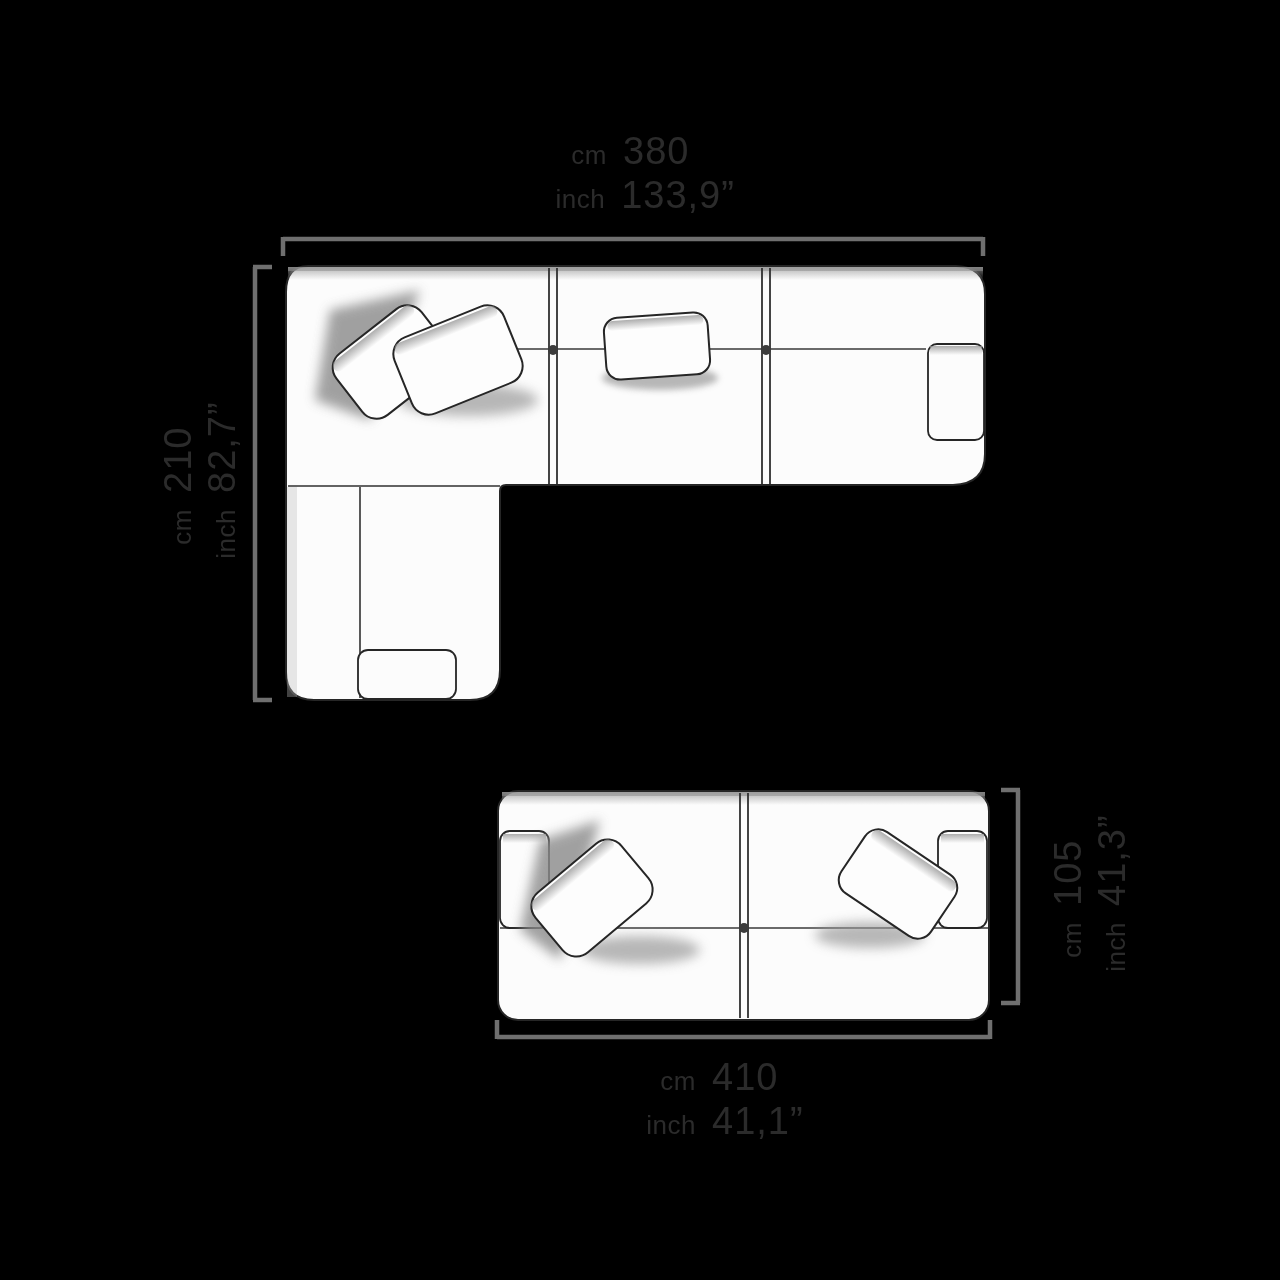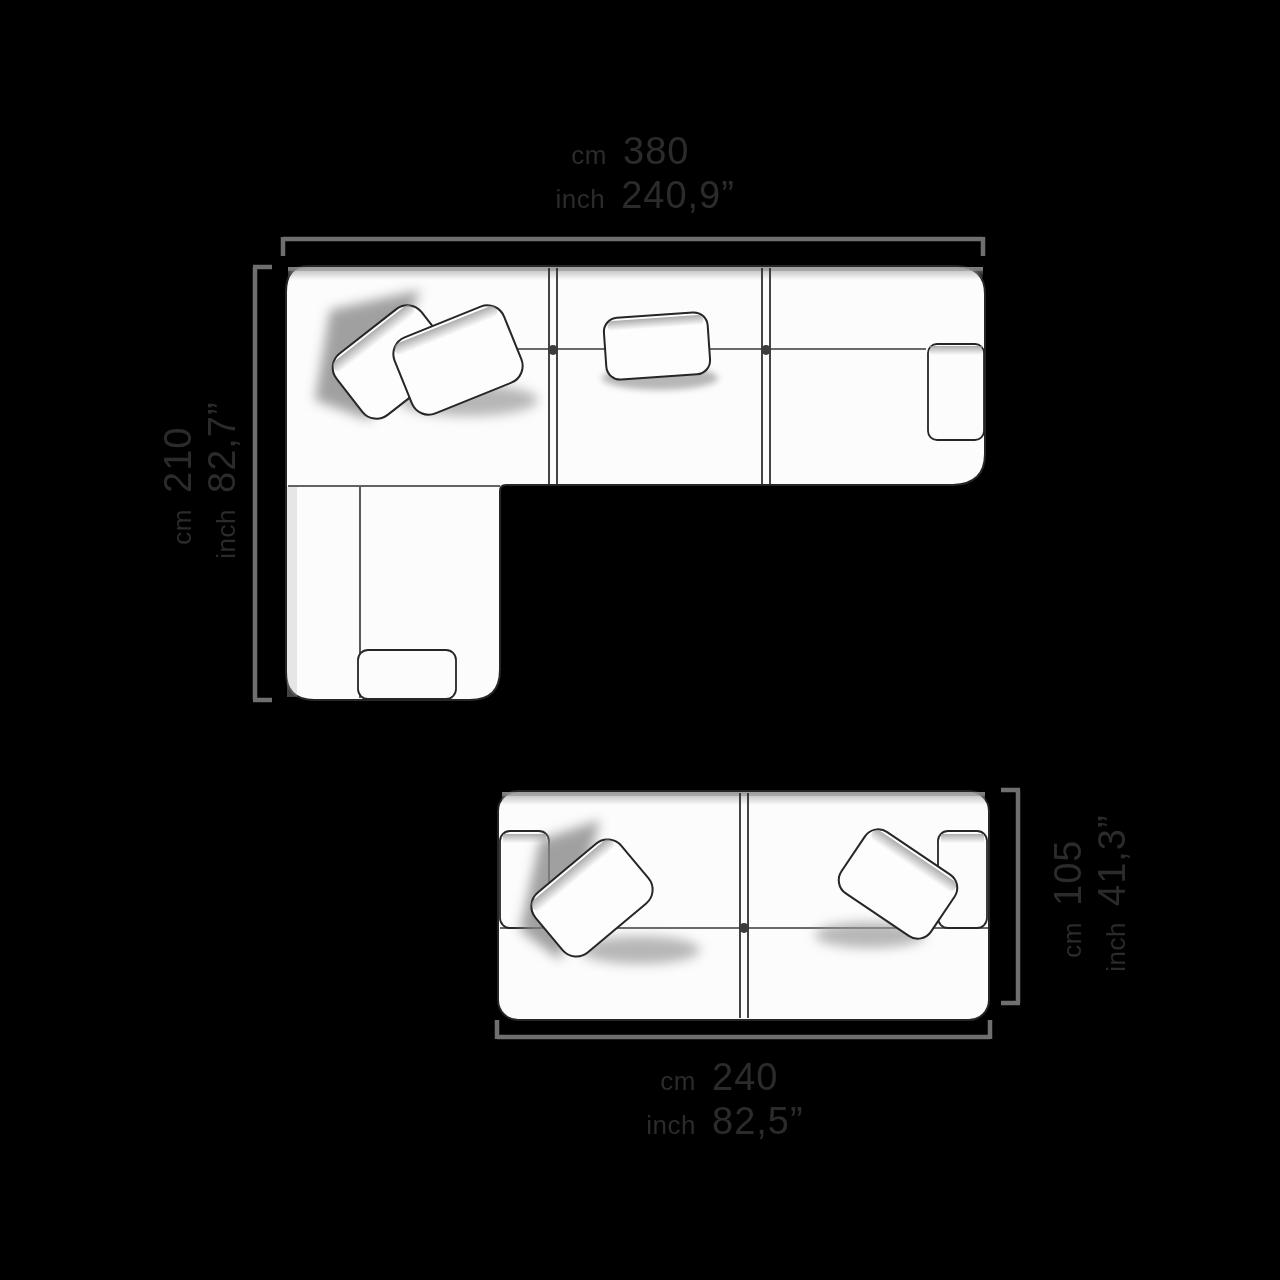--- a/index.html
+++ b/index.html
@@ -136,43 +136,43 @@
     </g>
   </svg>
 
   <div class="dim-label ctr" style="left:633px;top:132px;">
     <div class="dim-row">
       <span class="dim-unit">cm</span>
       <span class="dim-value">380</span>
     </div>
     <div class="dim-row">
       <span class="dim-unit">inch</span>
-      <span class="dim-value">240,9”</span>
+      <span class="dim-value">133,9”</span>
     </div>
   </div>
 
   <div class="dim-label rot" style="left:200px;top:483px;">
     <div class="dim-row">
       <span class="dim-unit">cm</span>
       <span class="dim-value">210</span>
     </div>
     <div class="dim-row">
       <span class="dim-unit">inch</span>
       <span class="dim-value">82,7”</span>
     </div>
   </div>
 
   <div class="dim-label ctr" style="left:722px;top:1058px;">
     <div class="dim-row">
       <span class="dim-unit">cm</span>
-      <span class="dim-value">240</span>
+      <span class="dim-value">410</span>
     </div>
     <div class="dim-row">
       <span class="dim-unit">inch</span>
-      <span class="dim-value">82,5”</span>
+      <span class="dim-value">41,1”</span>
     </div>
   </div>
 
   <div class="dim-label rot" style="left:1090px;top:896px;">
     <div class="dim-row">
       <span class="dim-unit">cm</span>
       <span class="dim-value">105</span>
     </div>
     <div class="dim-row">
       <span class="dim-unit">inch</span>

